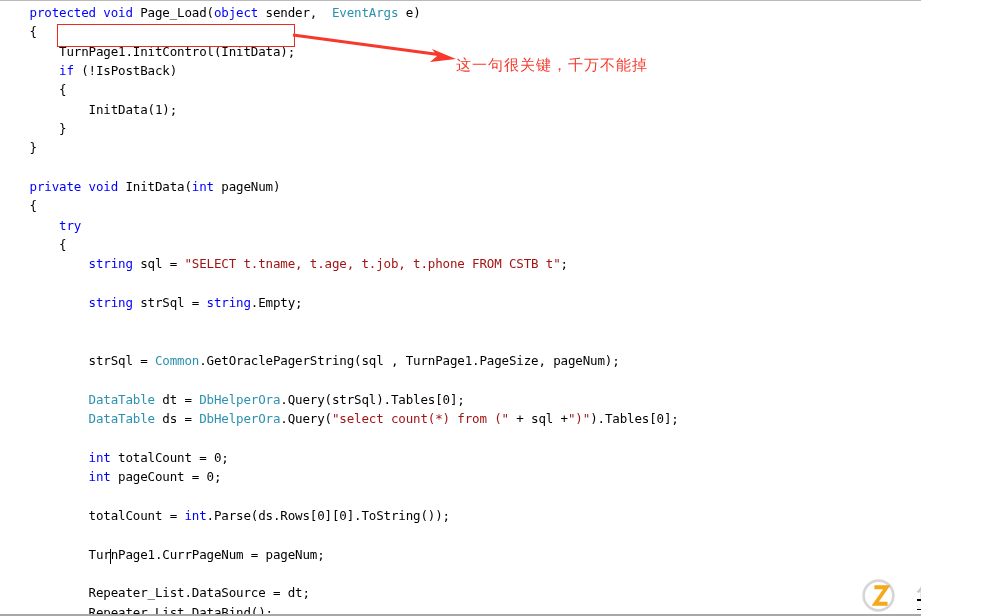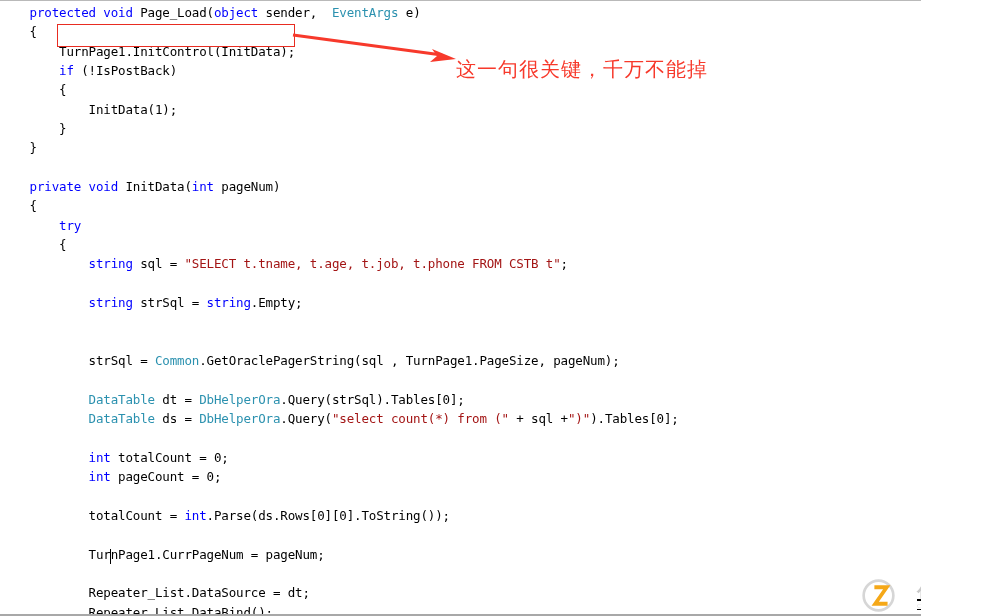--- a/index.html
+++ b/index.html
@@ -66,21 +66,21 @@
     pointer-events: none;
   }
 
   
   #note {
     position: absolute;
     left: 456px;
     top: 55px;
     color: #f7392b;
     font-family: "DejaVu Sans", "Liberation Sans", sans-serif;
-    font-size: 20px;
+    font-size: 15px;
     letter-spacing: 1px;
     white-space: nowrap;
   }
 
   
   #caret {
     position: absolute;
     left: 110px;
     top: 548px;
     width: 1px;

